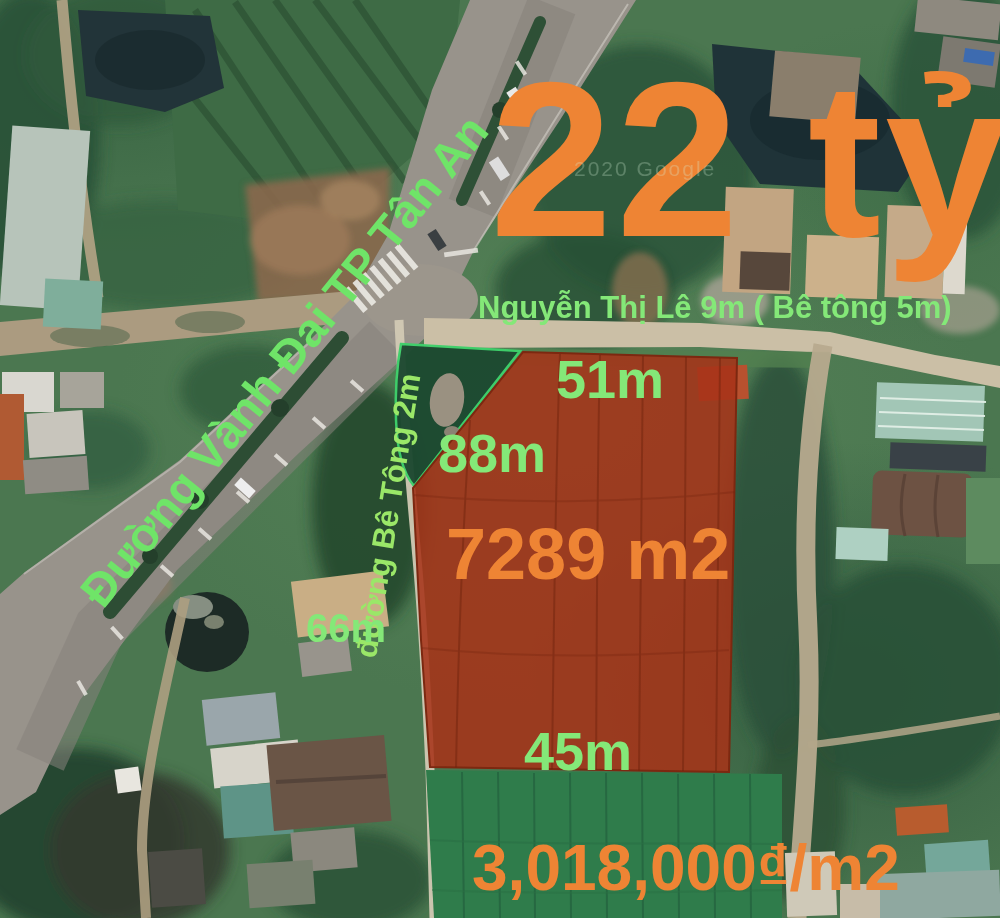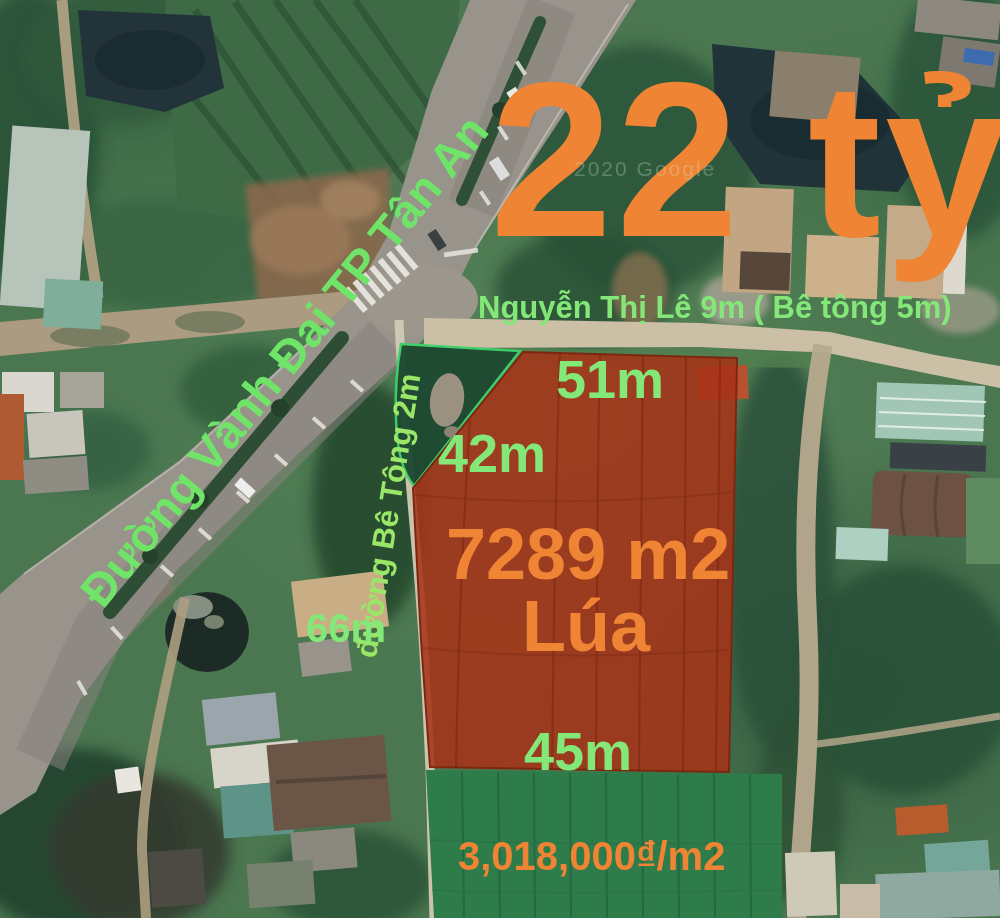--- a/index.html
+++ b/index.html
@@ -22,21 +22,21 @@
   .ring-road{left:72px;top:585px;font-size:47px;transform:rotate(-51deg);transform-origin:0 0;}
   .front-road{left:478px;top:292px;font-size:31px;}
   .concrete-path{left:350px;top:655px;font-size:31px;transform:rotate(-81deg);transform-origin:0 0;color:#9AE768;}
   .edge-n{left:556px;top:352px;font-size:54px;}
   .edge-nw{left:438px;top:426px;font-size:54px;}
   .edge-e{left:740px;top:568px;font-size:48px;}
   .edge-w{left:306px;top:608px;font-size:40px;}
   .edge-s{left:524px;top:724px;font-size:54px;}
   .area{left:434px;top:518px;font-size:72px;margin-left:12px;}
   .landuse{left:522px;top:590px;font-size:72px;}
-  .price-m2{left:458px;top:836px;font-size:40px;text-align:right;}
+  .price-m2{left:472px;top:836px;font-size:64px;text-align:right;}
   .watermark{left:574px;top:158px;font-size:21px;font-weight:400;letter-spacing:2px;color:rgba(215,240,215,0.28);}
 </style>
 </head>
 <body>
 
 <div class="stage">
 
 <svg width="1000" height="918" viewBox="0 0 1000 918">
   <defs>
     <filter id="blur7" x="-40%" y="-40%" width="180%" height="180%">
@@ -257,23 +257,22 @@
     </g>
   </g>
 </svg>
 
 <div class="lbl orange price-main">22 tỷ</div>
 <div class="lbl greenroad ring-road">Đường Vành Đai TP Tân An</div>
 <div class="lbl green front-road">Nguyễn Thị Lê 9m ( Bê tông 5m)</div>
 <div class="lbl concrete-path">đường Bê Tông 2m</div>
 
 <div class="lbl green edge-n">51m</div>
-<div class="lbl green edge-nw">42m</div>
+<div class="lbl green edge-nw">88m</div>
 <div class="lbl green edge-w">66m</div>
 <div class="lbl green edge-s">45m</div>
 
 <div class="lbl orange area">7289 m2</div>
-<div class="lbl orange landuse">Lúa</div>
 <div class="lbl orange price-m2">3,018,000₫/m2</div>
 
 <div class="lbl watermark">2020 Google</div>
 
 </div>
 
 </body></html>

